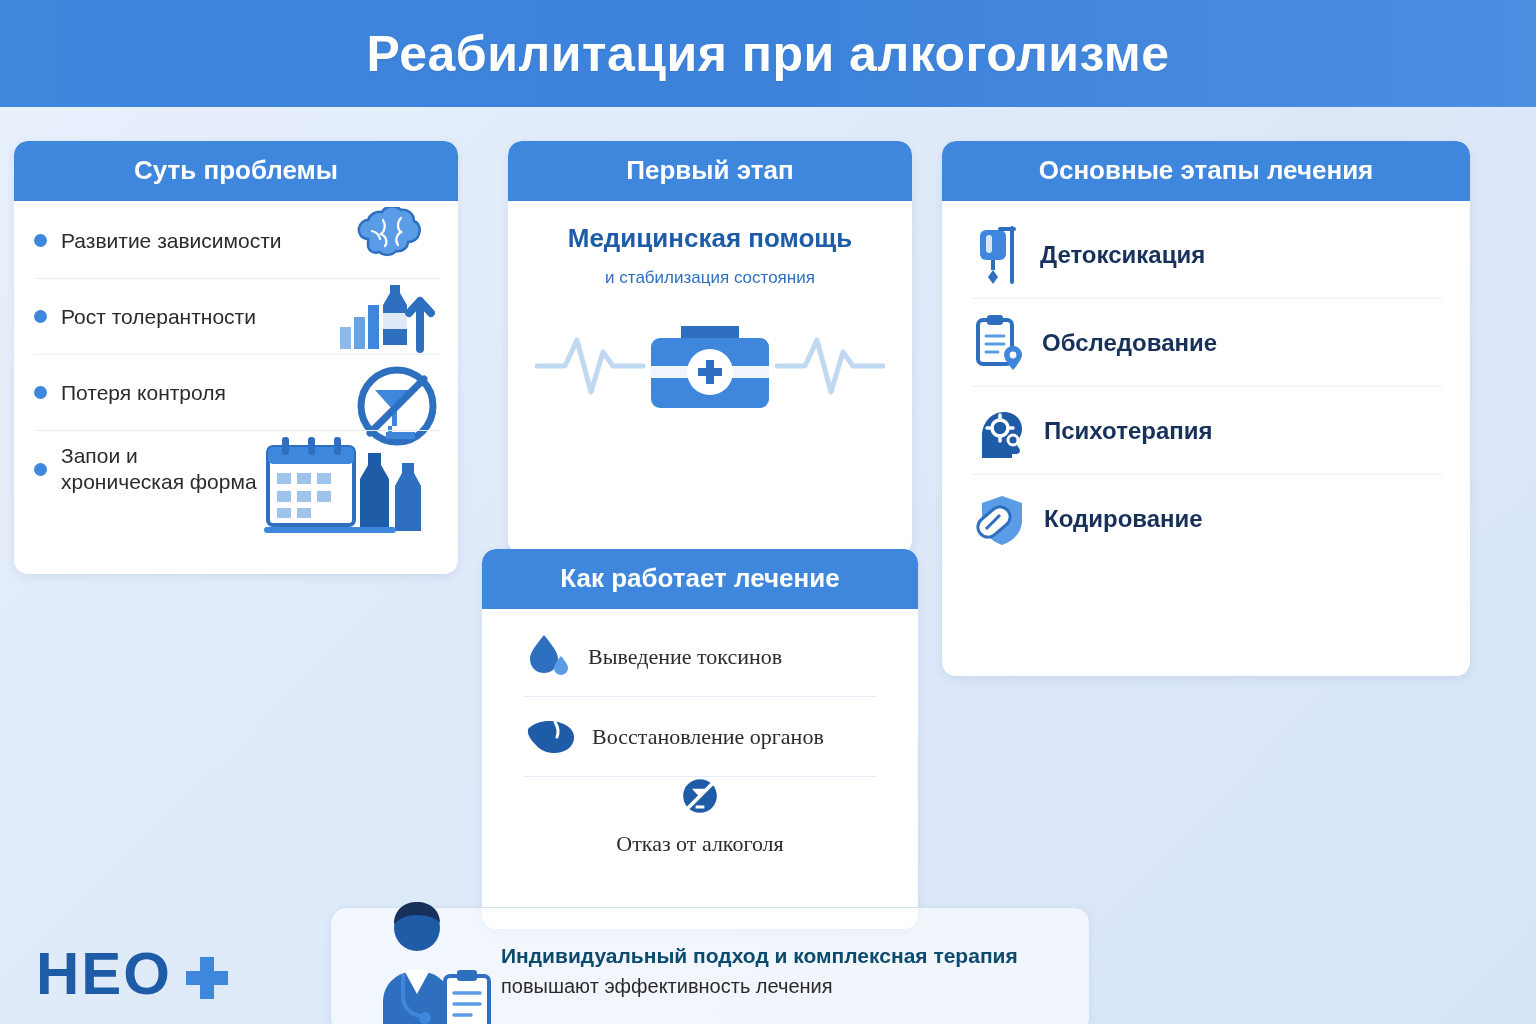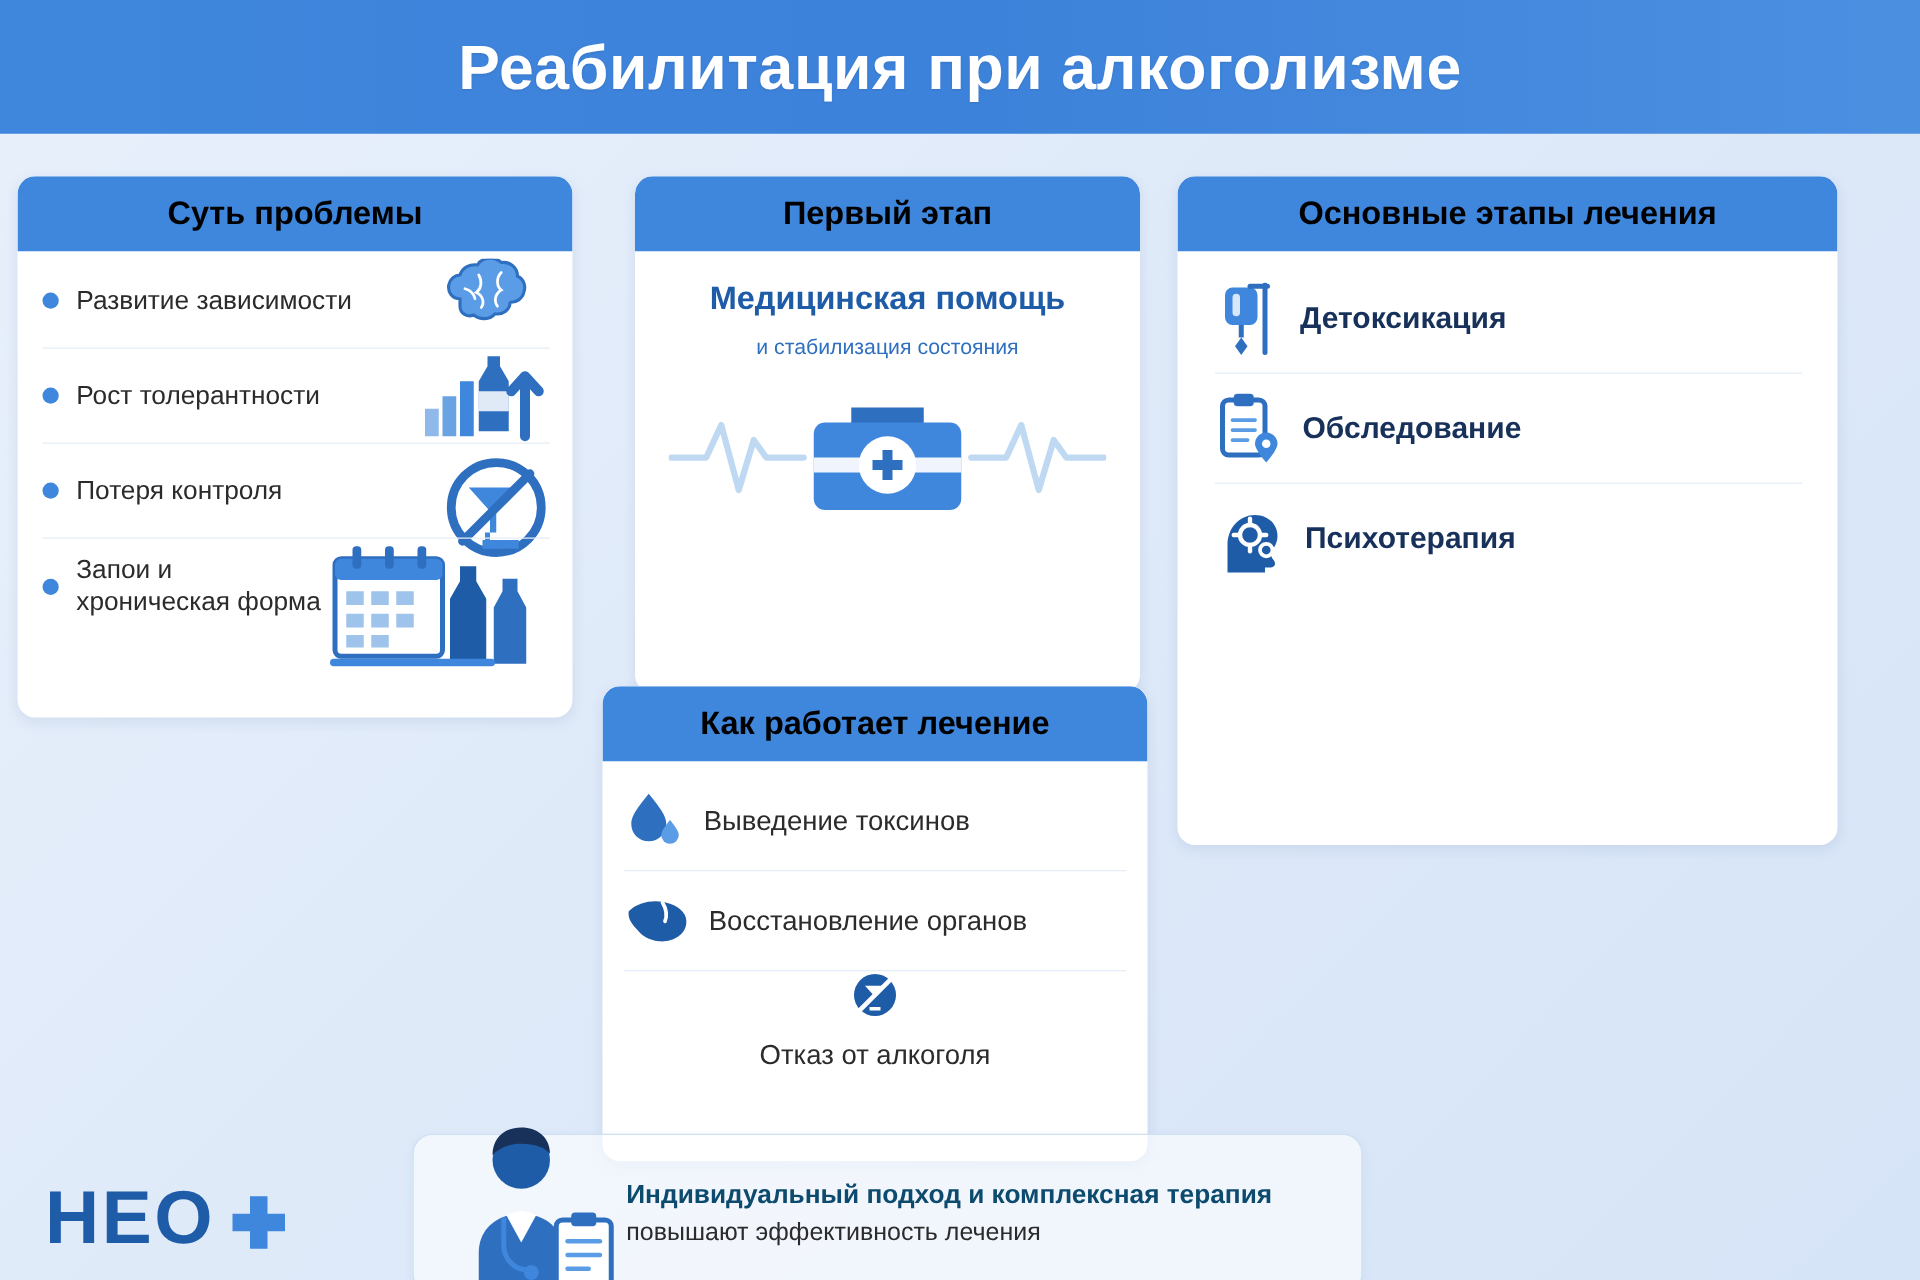--- a/index.html
+++ b/index.html
@@ -41,21 +41,21 @@
 
   .card {
     position: absolute;
     background: #ffffff;
     border-radius: 14px;
     box-shadow: 0 3px 10px rgba(40,80,140,0.10);
     overflow: hidden;
   }
   .card-head {
     background: #3f86dd;
-    color: #000000;
+    color: #ffffff;
     font-size: 26px;
     font-weight: bold;
     text-align: center;
     padding: 14px 10px 15px;
     border-radius: 14px 14px 0 0;
   }
   .card-body {
     padding: 14px 22px 18px;
   }
 
@@ -97,21 +97,21 @@
   .first-line1 {
     font-size: 26px; font-weight: bold; color: #1f5ca8; margin-bottom: 14px;
   }
   .first-line2 {
     font-size: 17px; color: #2e6fc0; margin-bottom: 6px;
   }
   .kit-wrap { margin-top: 12px; display: flex; justify-content: center; }
 
   
   #card-how { left: 482px; top: 442px; width: 436px; height: 380px; }
-  #card-how .card-body { padding: 8px 17px 10px; }
+  #card-how .card-body { padding: 8px 42px 10px; font-family: Liberation Serif, serif; }
   .how-row {
     display: flex; align-items: center; gap: 16px;
     height: 80px;
     border-bottom: 1px solid #e4edf8;
   }
   .how-row:last-child { border-bottom: none; flex-direction: column; }
   .how-label { font-size: 22px; color: #2b2b2b; }
 
   
   #card-stages { left: 942px; top: 34px; width: 528px; height: 535px; }
@@ -315,20 +315,28 @@
             <line x1="28" y1="11" x2="28" y2="16"></line>
               <line x1="28" y1="32" x2="28" y2="37"></line>
             <line x1="15" y1="24" x2="20" y2="24"></line>
               <line x1="36" y1="24" x2="41" y2="24"></line>
           </g>
           <circle cx="41" cy="36" r="5" fill="none" stroke="#ffffff" stroke-width="3"></circle>
         </svg>
         <span class="stage-label">Психотерапия</span>
       </div>
 
+      <div class="stage-row">
+        <svg width="54" height="54" viewBox="0 0 54 54">
+          <path d="M30 4l20 7v17c0 13-9 21-20 25-11-4-20-12-20-25V11z" fill="#5b9ce6"></path>
+          <rect x="4" y="20" width="36" height="20" rx="10" transform="rotate(-40 22 30)" fill="#ffffff" stroke="#2f6fc0" stroke-width="3"></rect>
+          <path d="M14 37l14-14" stroke="#2f6fc0" stroke-width="3"></path>
+        </svg>
+        <span class="stage-label">Кодирование</span>
+      </div>
     </div>
   </section>
 
   <div id="footer-banner">
     <svg class="footer-doctor" width="150" height="150" viewBox="0 0 150 150">
       <circle cx="64" cy="34" r="23" fill="#1f5ca8"></circle>
       <path d="M41 30c0-14 10-22 23-22s23 8 23 21c-4-5-12-8-23-8-9 0-17 3-23 9z" fill="#17315a"></path>
       <path d="M30 140v-32c0-19 15-31 34-31s34 12 34 31v32z" fill="#2f6fc0"></path>
       <path d="M52 78l12 22 12-22c-4-2-8-3-12-3s-8 1-12 3z" fill="#ffffff"></path>
       <path d="M50 80v22c0 12 9 20 20 20" fill="none" stroke="#3f86dd" stroke-width="4"></path>

